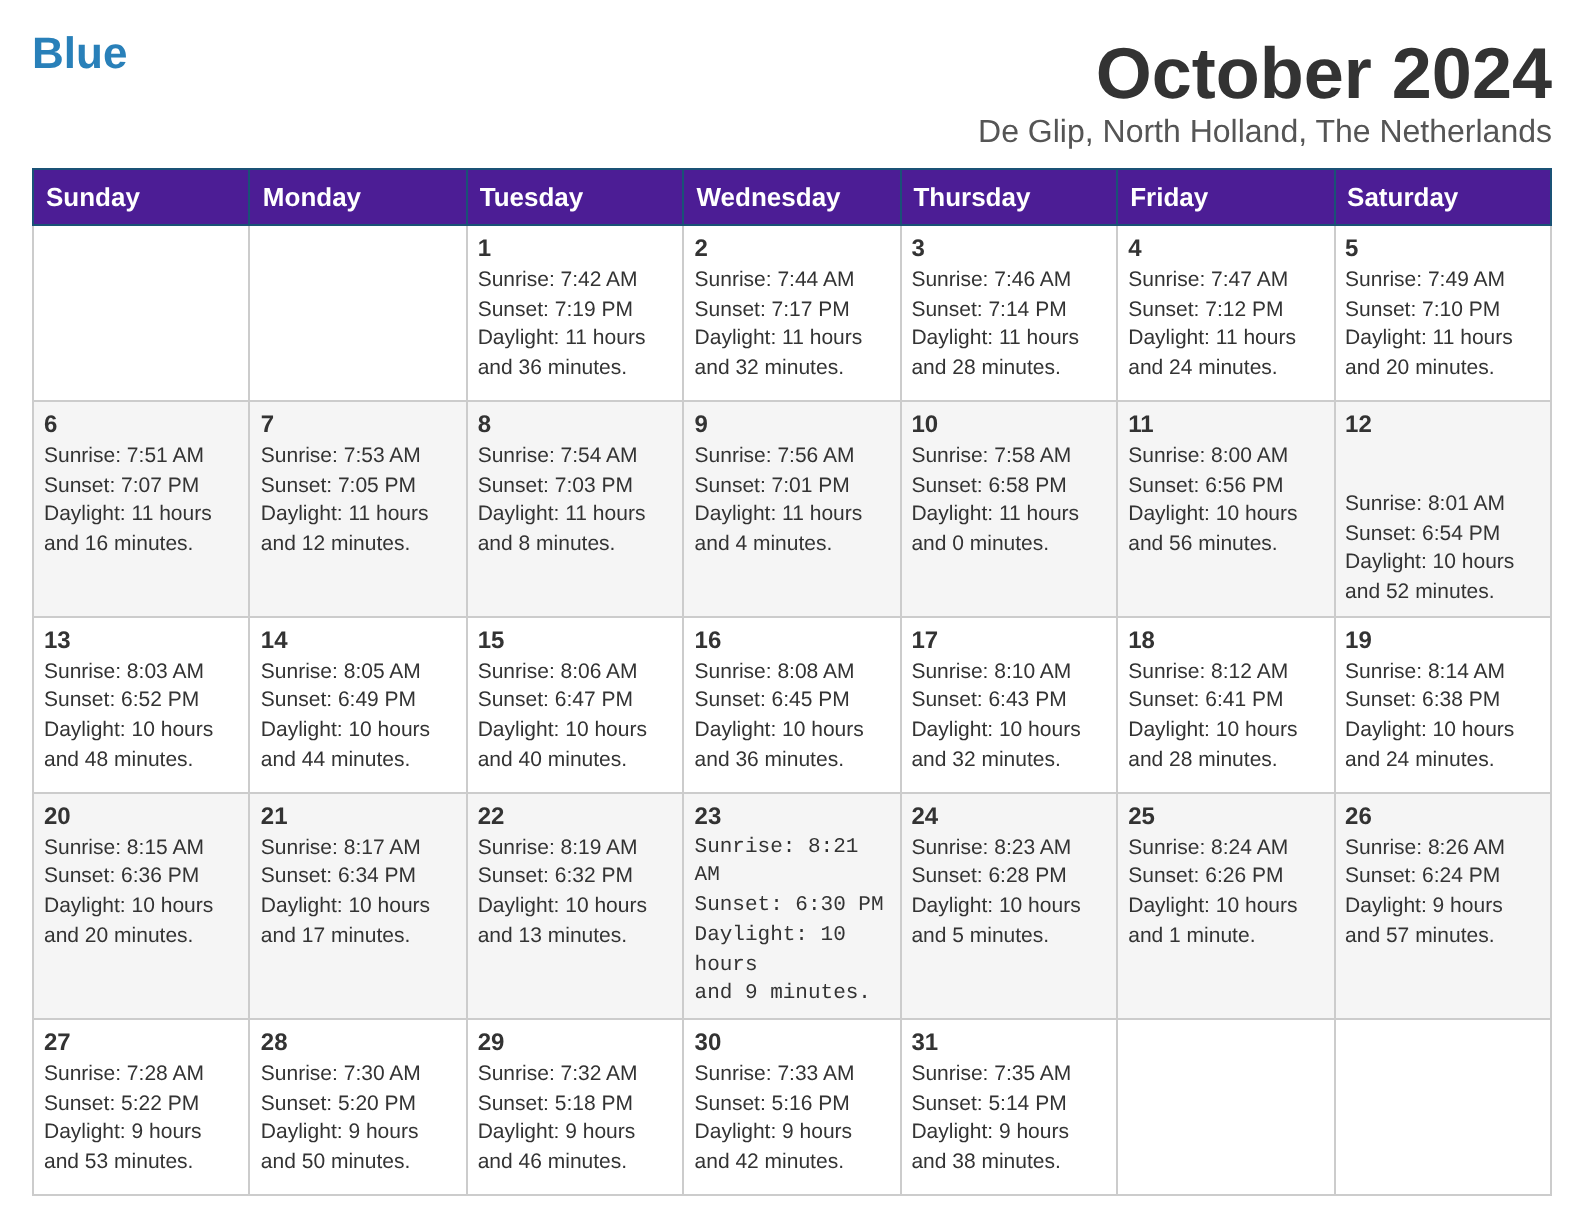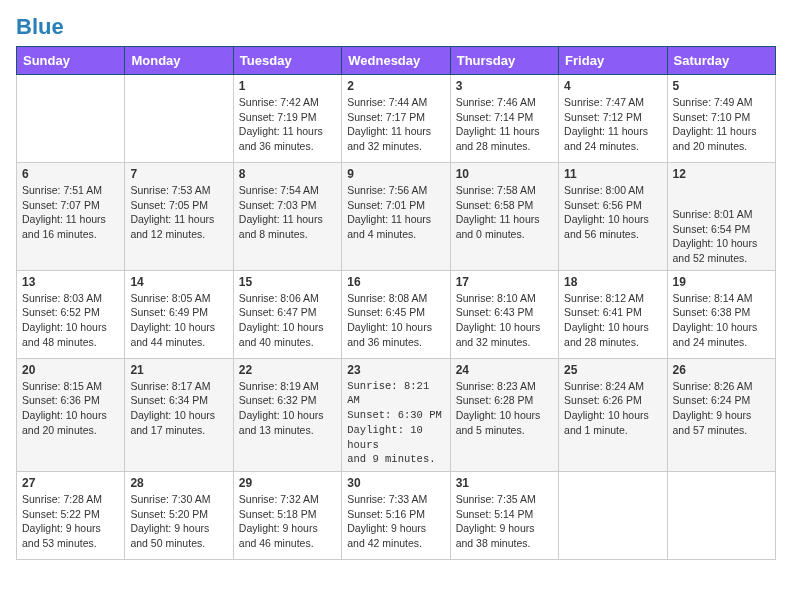--- a/index.html
+++ b/index.html
@@ -32,21 +32,21 @@
     .location-title {
       font-size: 16px;
       color: #555;
     }
     table {
       width: 100%;
       border-collapse: collapse;
       table-layout: fixed;
     }
     th {
-      background-color: #8b5cf6;
+      background-color: #4c1d95;
       color: #fff;
       text-align: left;
       padding: 6px 6px;
       font-size: 13px;
       font-weight: bold;
       border: 1px solid #1a5276;
     }
     td {
       border: 1px solid #ccc;
       vertical-align: top;
@@ -74,20 +74,24 @@
     
     .row-odd td { background-color: #fff; }
     .row-even td { background-color: #f0f0f0; }
   </style>
 </head>
 <body>
 
 <div class="header-section">
   <div class="logo">
     <div style="font-size:22px;font-weight:bold;color:#2980b9;line-height:1;">Blue</div>
+  </div>
+  <div class="title-section">
+    <div class="month-title">October 2024</div>
+    <div class="location-title">De Glip, North Holland, The Netherlands</div>
   </div>
 </div>
 
 <table>
   <thead>
     <tr>
     <th>Sunday</th>
         <th>Monday</th>
         <th>Tuesday</th>
         <th>Wednesday</th>

